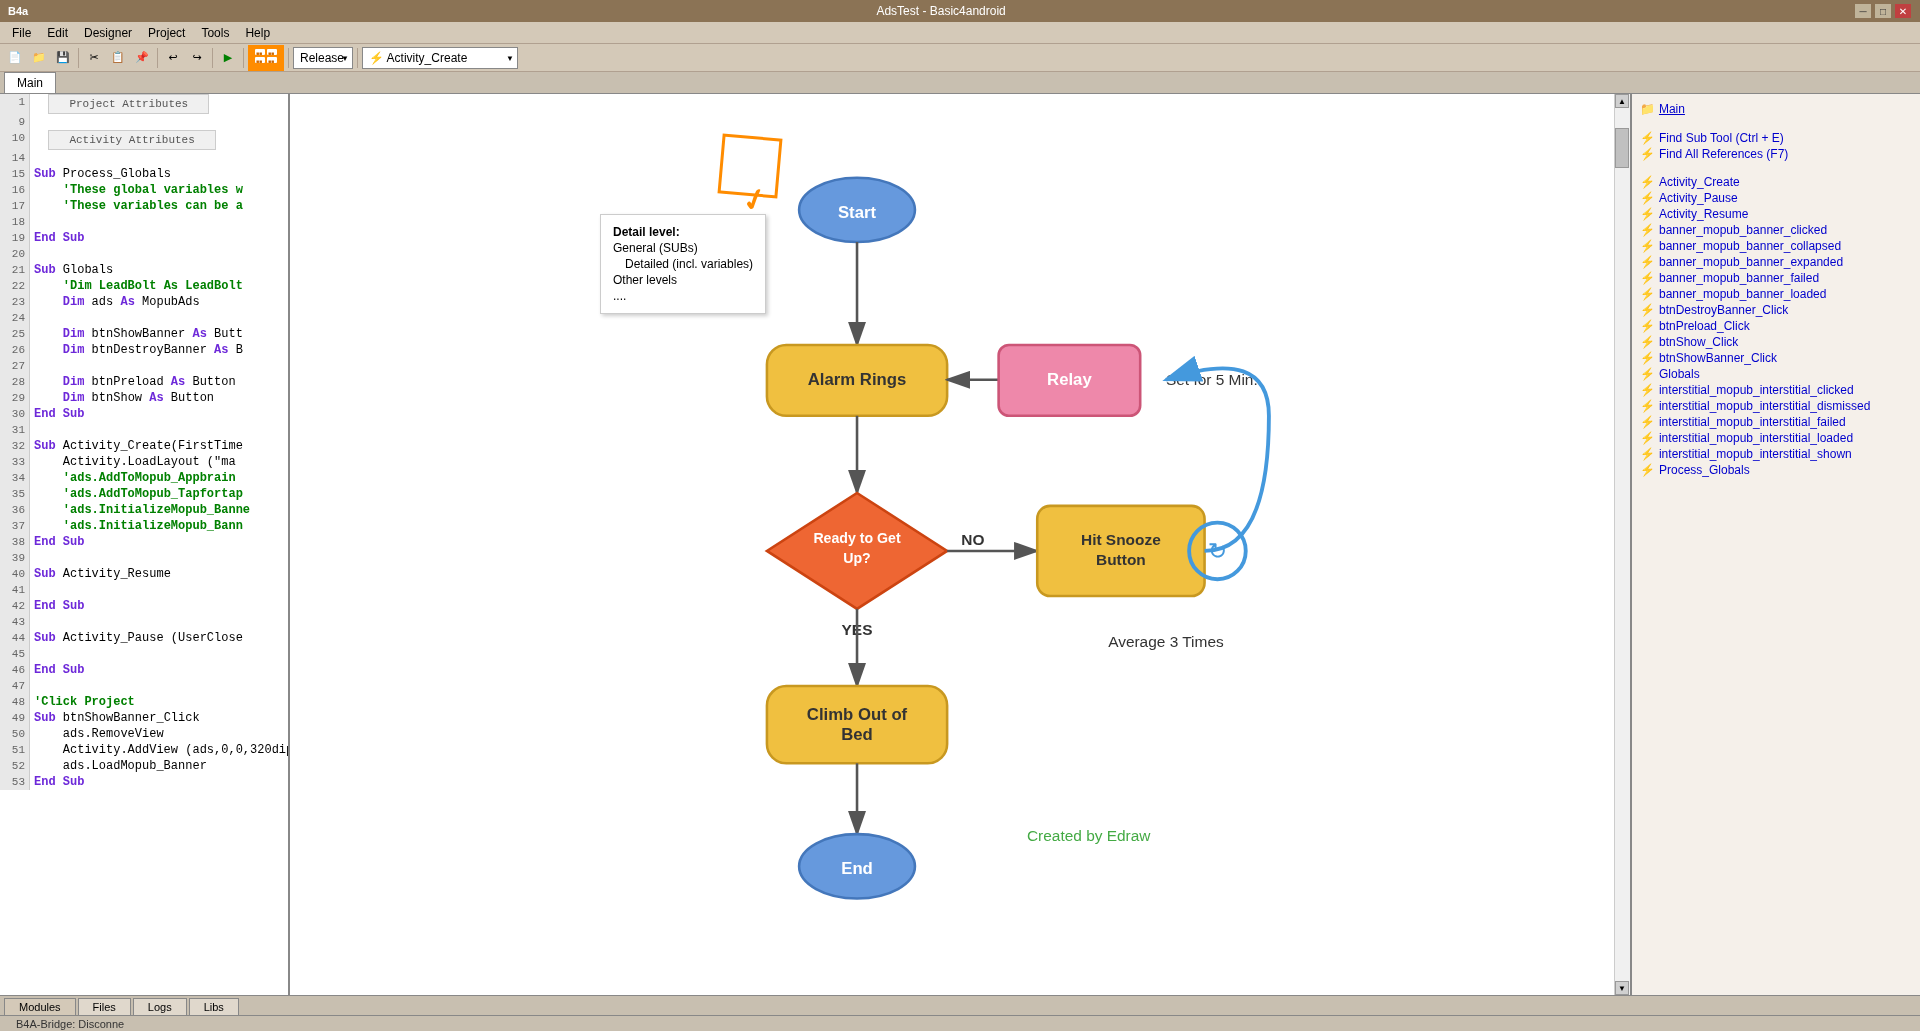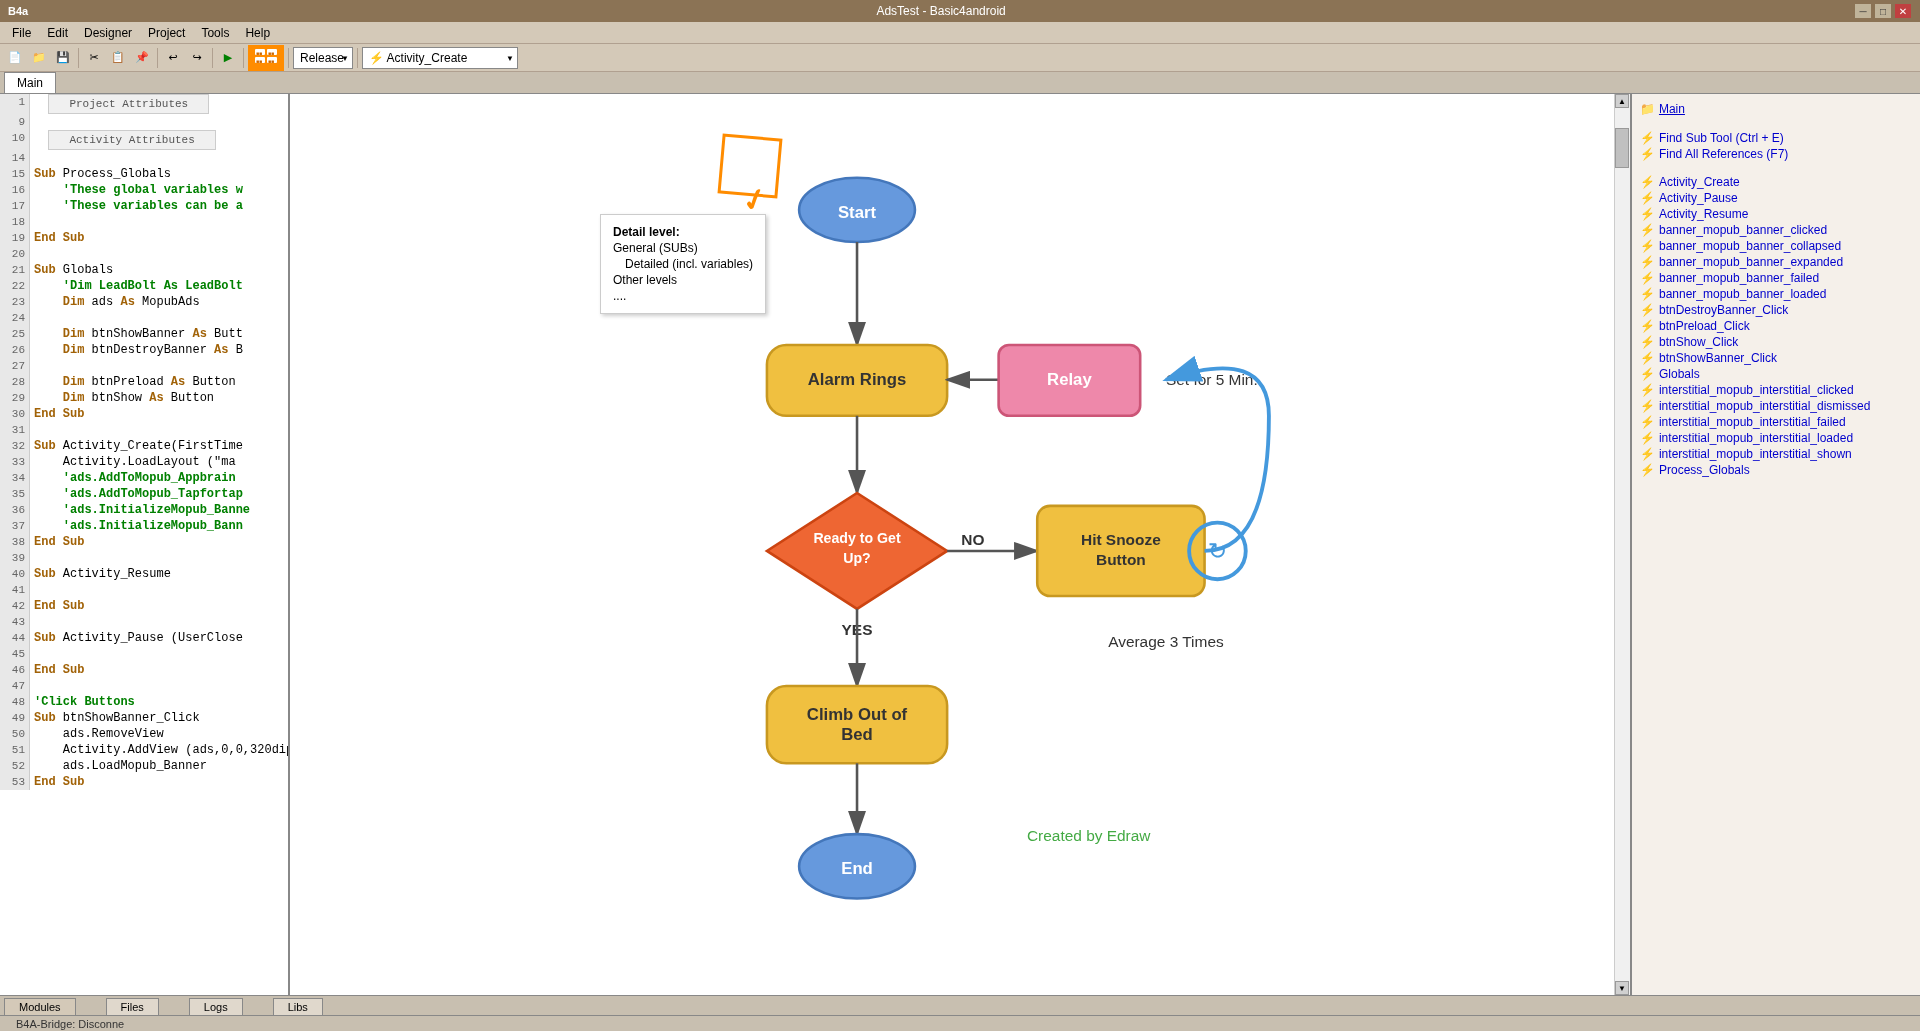--- a/index.html
+++ b/index.html
@@ -110,21 +110,21 @@
       padding-right: 4px;
       font-size: 11px;
       border-right: 1px solid #ccc;
       user-select: none;
     }
     .line-content {
       padding-left: 4px;
       white-space: pre;
       color: #000;
     }
-    .kw { color: #a16207; font-weight: bold; }
+    .kw { color: #6d28d9; font-weight: bold; }
     .comment { color: #008000; font-weight: bold; }
     .section-label {
       display: inline-block;
       background: #f0f0f0;
       border: 1px solid #ccc;
       padding: 1px 20px;
       font-family: 'Courier New', monospace;
       font-size: 11px;
       color: #555;
     }
@@ -440,21 +440,21 @@
         <div class="code-line">
           <span class="line-num">46</span>
           <span class="line-content"><span class="kw">End Sub</span></span>
         </div>
         <div class="code-line">
           <span class="line-num">47</span>
           <span class="line-content"></span>
         </div>
         <div class="code-line">
           <span class="line-num">48</span>
-          <span class="line-content"><span class="comment">'Click Buttons</span></span>
+          <span class="line-content"><span class="comment">'Click Project</span></span>
         </div>
         <div class="code-line">
           <span class="line-num">49</span>
           <span class="line-content"><span class="kw">Sub</span> btnShowBanner_Click</span>
         </div>
         <div class="code-line">
           <span class="line-num">50</span>
           <span class="line-content">    ads.RemoveView</span>
         </div>
         <div class="code-line">
@@ -657,21 +657,21 @@
             <span>Process_Globals</span>
           </div>
         </div>
       </div>
 
     </div>
 
   </div>
 
   <div style="background:#c8bfb0;border-top:1px solid #888;">
-    <div style="display:flex;padding:2px 4px 0 4px;gap:28px;">
+    <div style="display:flex;padding:2px 4px 0 4px;">
       <div class="bottom-tab active">Modules</div>
       <div class="bottom-tab">Files</div>
       <div class="bottom-tab">Logs</div>
       <div class="bottom-tab">Libs</div>
     </div>
   </div>
 
   <div id="statusbar">
     <span>B4A-Bridge: Disconne</span>
   </div>

